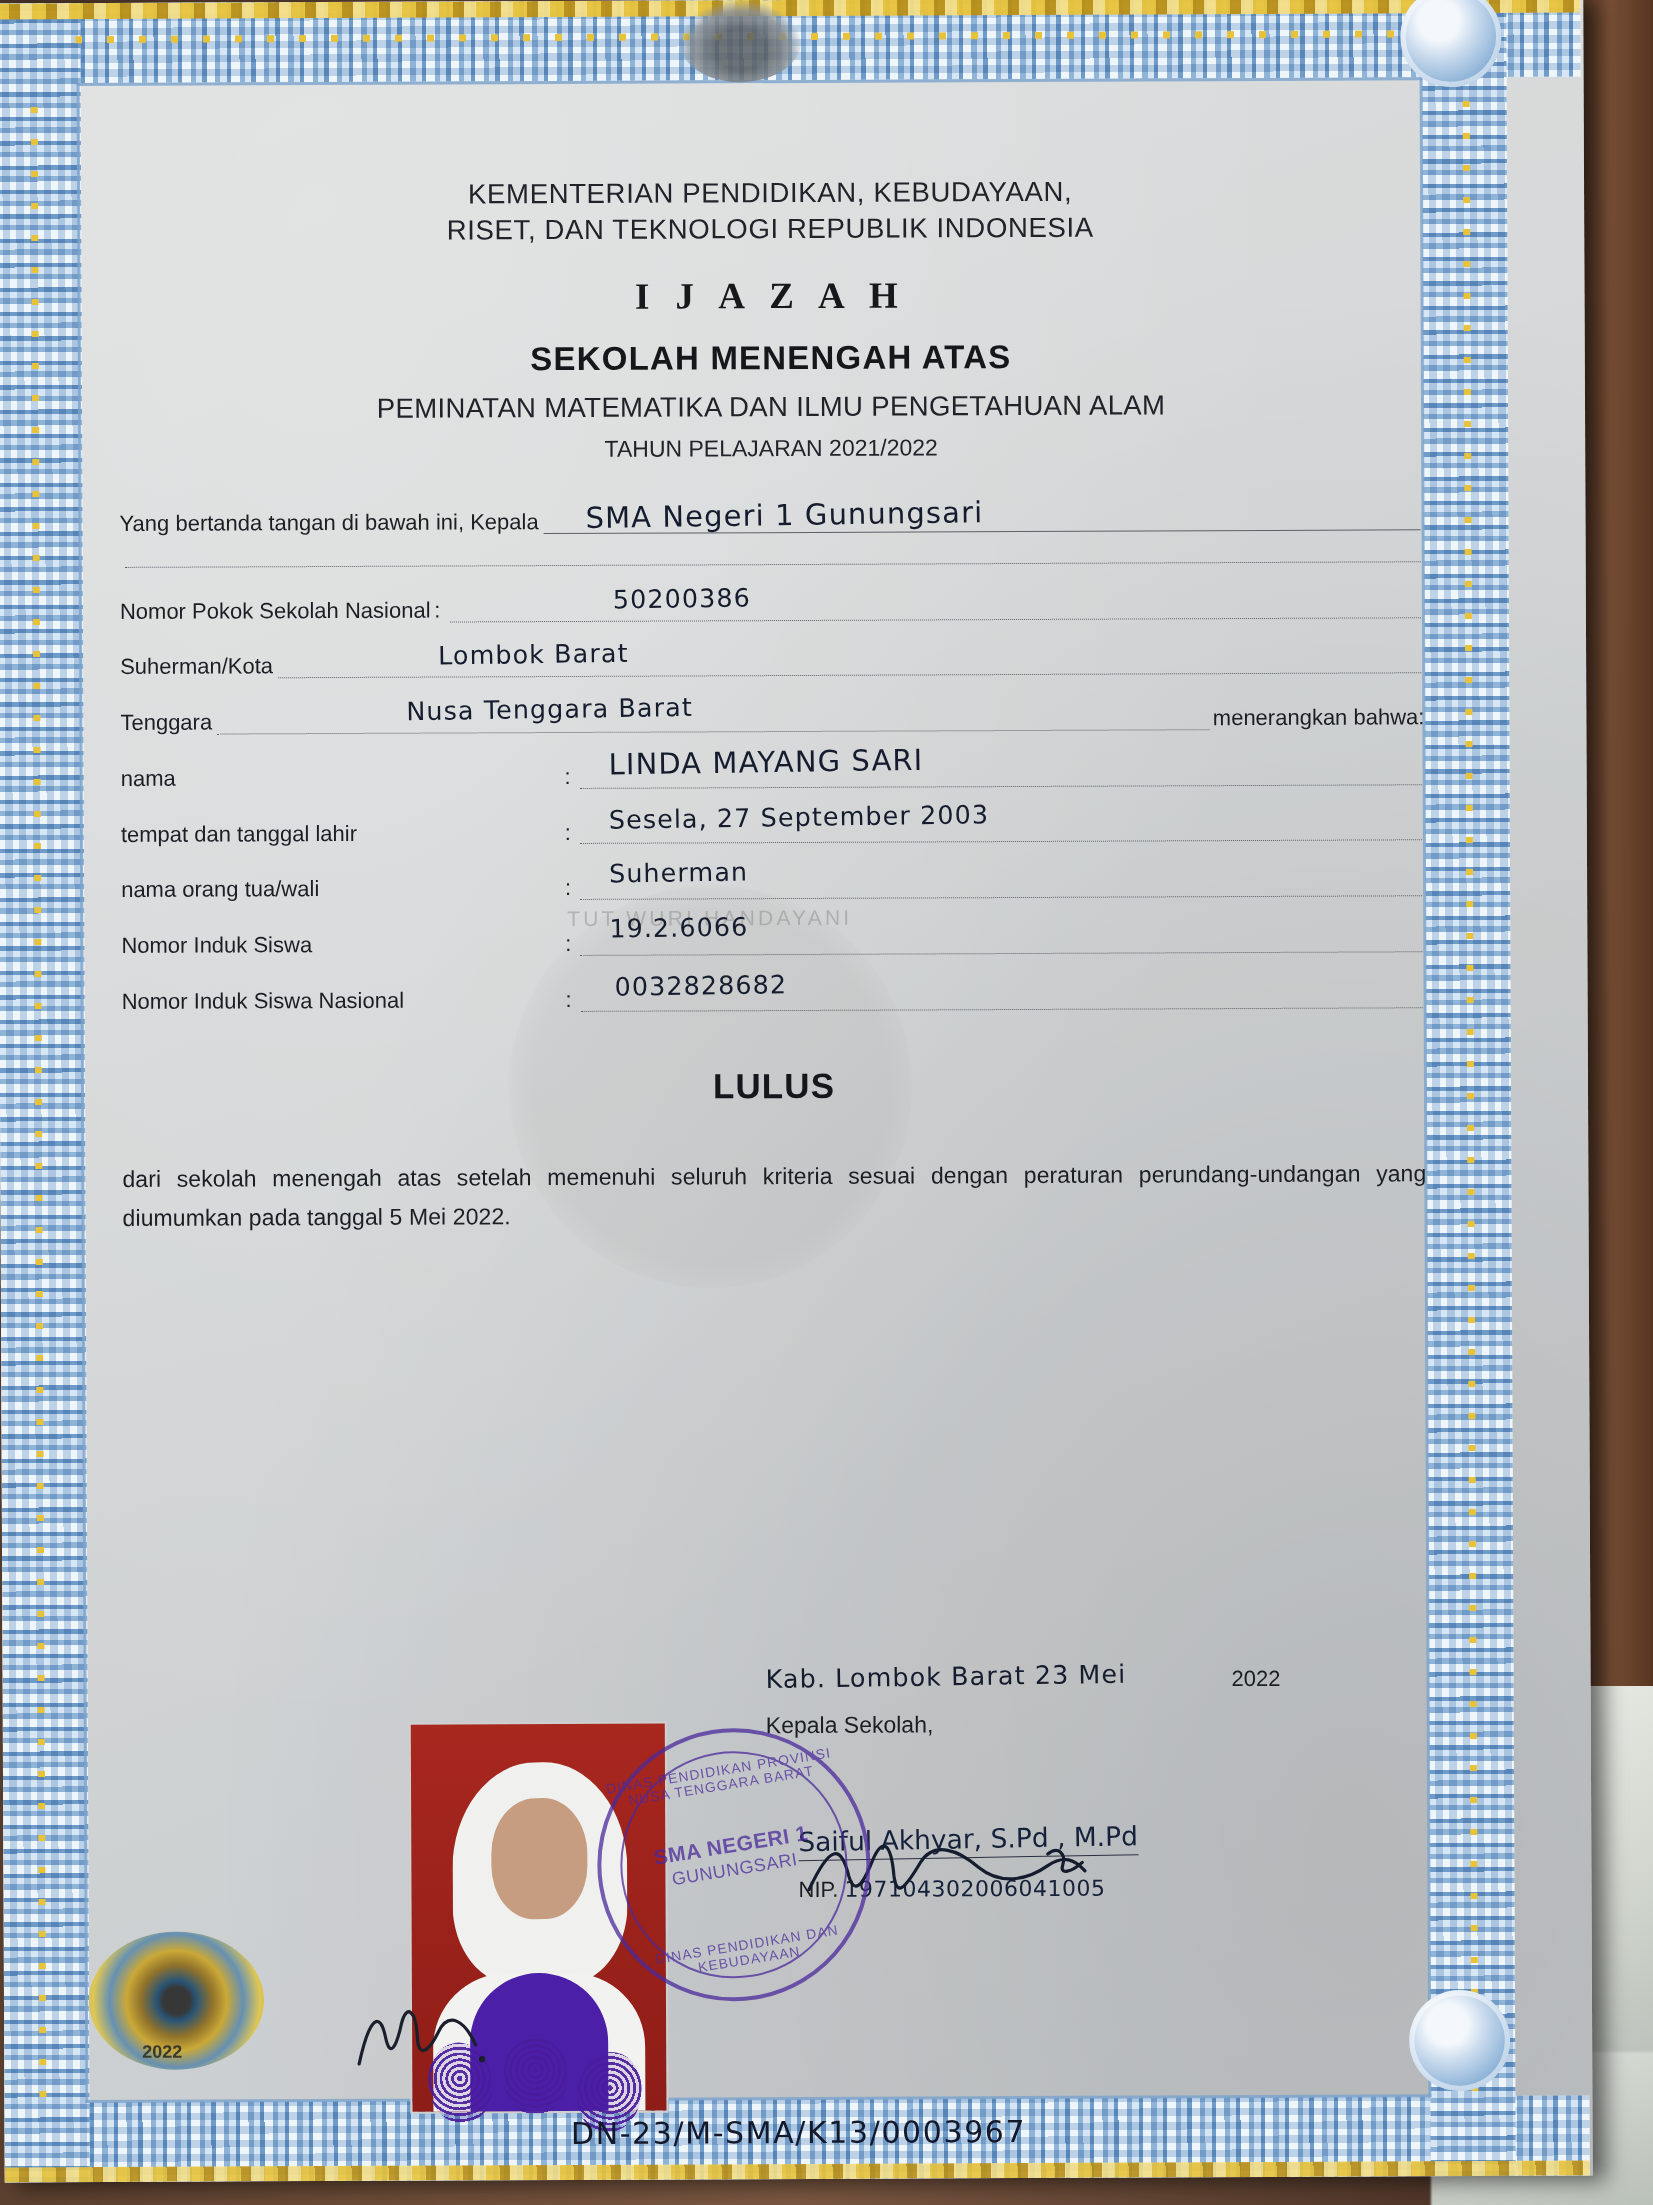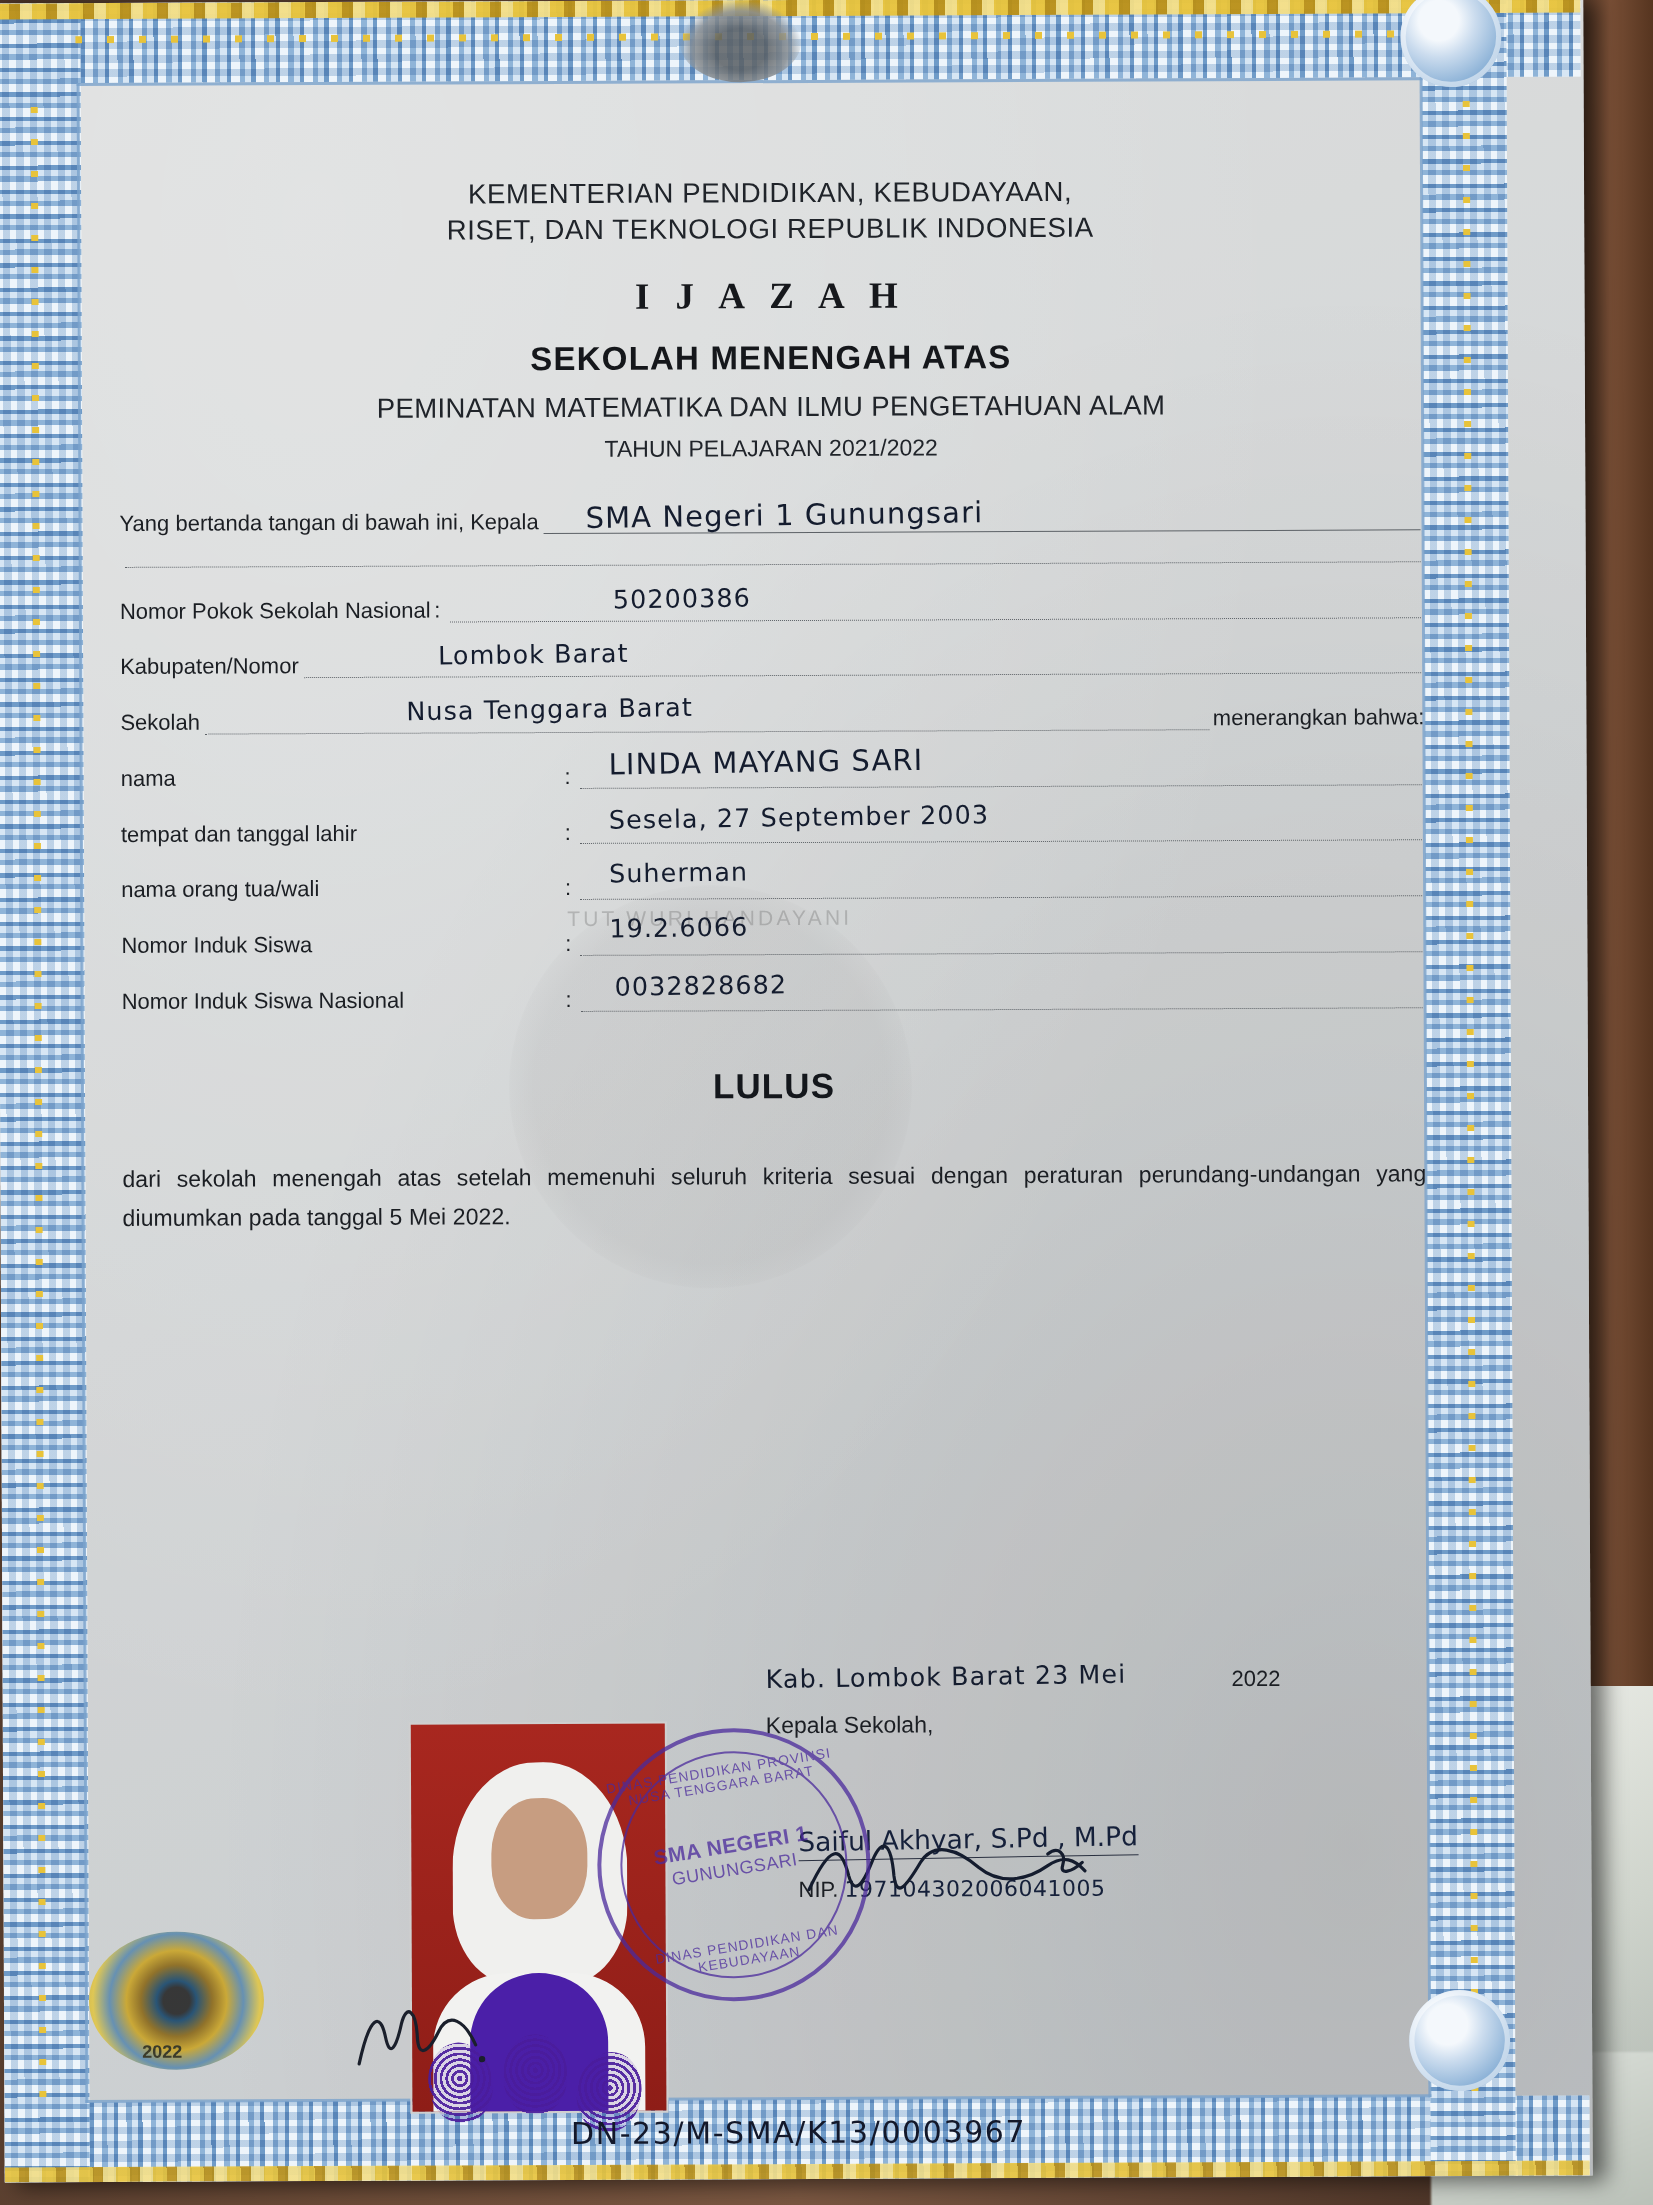--- a/index.html
+++ b/index.html
@@ -383,27 +383,27 @@
       </div>
 
       <div class="line-row">
         <span class="lbl">Nomor Pokok Sekolah Nasional</span>
         <span class="colon">:</span>
         <span class="dots"></span>
         <span class="hw hw-lg" style="left:493px; top:-12.7px;">50200386</span>
       </div>
 
       <div class="line-row">
-        <span class="lbl">Kabupaten/Nomor</span>
+        <span class="lbl">Suherman/Kota</span>
         <span class="dots"></span>
         <span class="hw hw-lg" style="left:318px; top:-13.8px;">Lombok Barat</span>
       </div>
 
       <div class="line-row">
-        <span class="lbl">Sekolah</span>
+        <span class="lbl">Tenggara</span>
         <span class="dots"></span>
         <span class="lbl">menerangkan bahwa:</span>
         <span class="hw hw-lg" style="left:286px; top:-13.8px;">Nusa Tenggara Barat</span>
       </div>
 
       <div class="line-row">
         <span class="lbl" style="min-width:440px;">nama</span>
         <span class="colon">:</span>
         <span class="dots"></span>
         <span class="hw hw-xl" style="left:488px; top:-18px;">LINDA MAYANG SARI</span>

